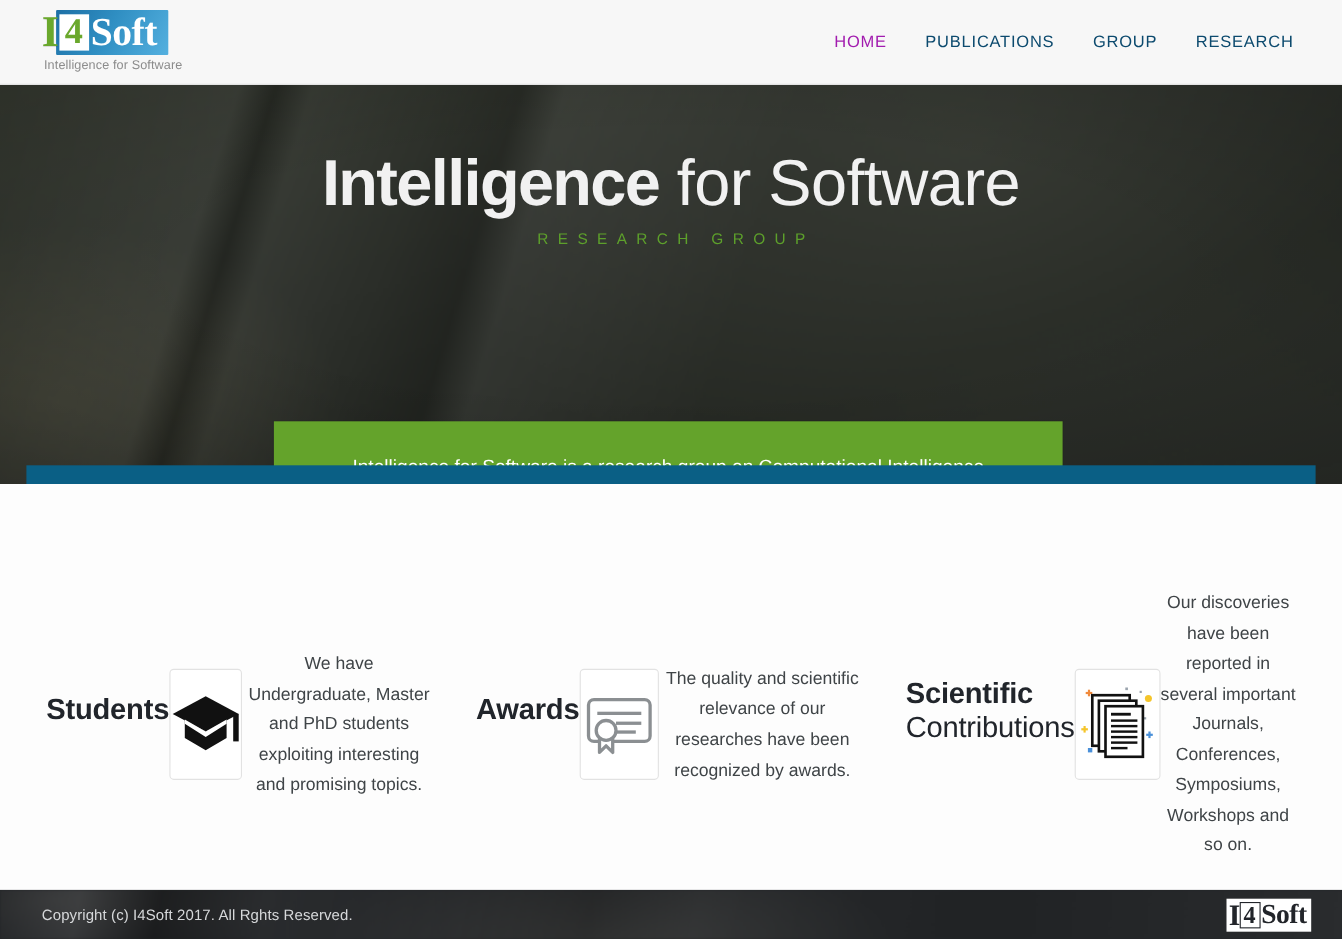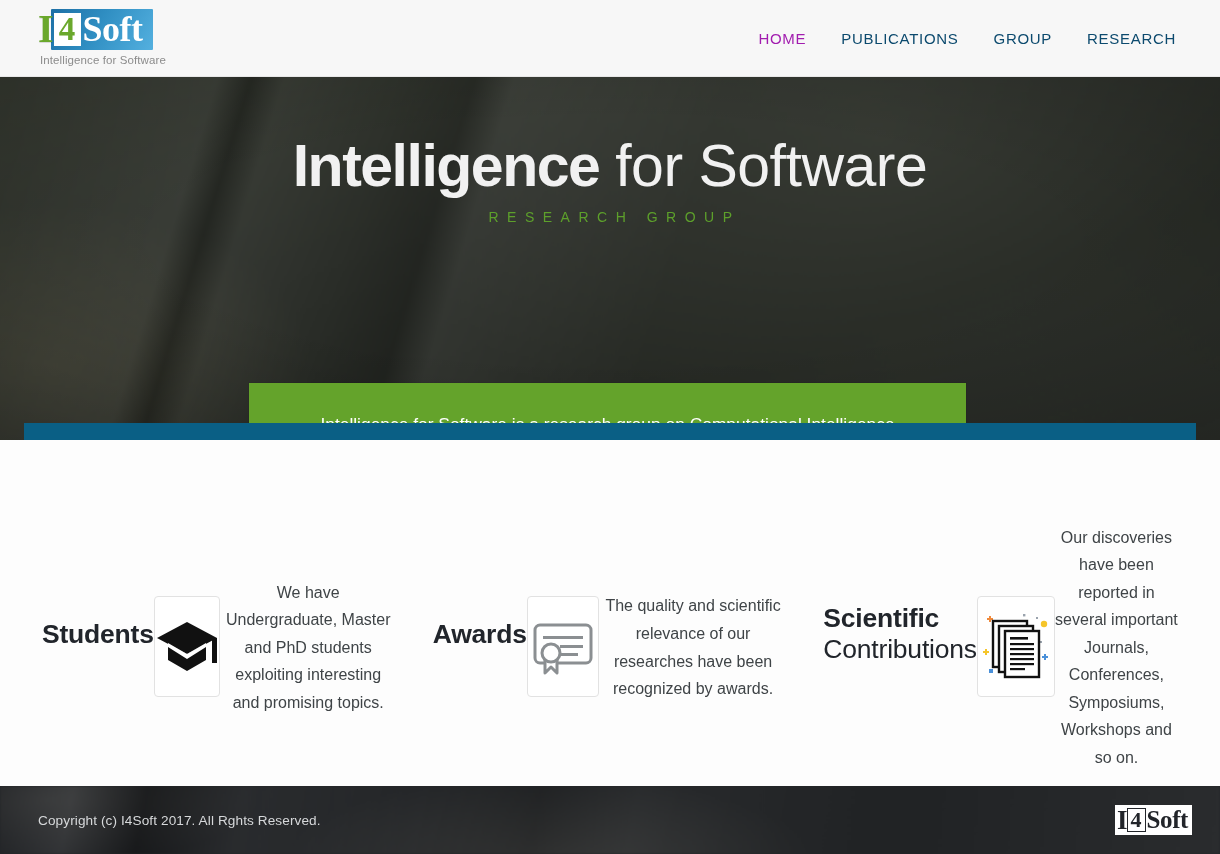--- a/index.html
+++ b/index.html
@@ -253,21 +253,21 @@
     font-size: 16px;
     line-height: 1.72;
     color: #3f4447;
     text-align: center;
     max-width: 278px;
   }
 
   
   .site-footer {
     flex: 0 0 auto;
-    height: 68px;
+    height: 45px;
     position: relative;
     overflow: hidden;
     background: #232527;
     display: flex;
     align-items: center;
     justify-content: space-between;
     padding: 0 28px 0 38px;
   }
 
   .footer-bg {

